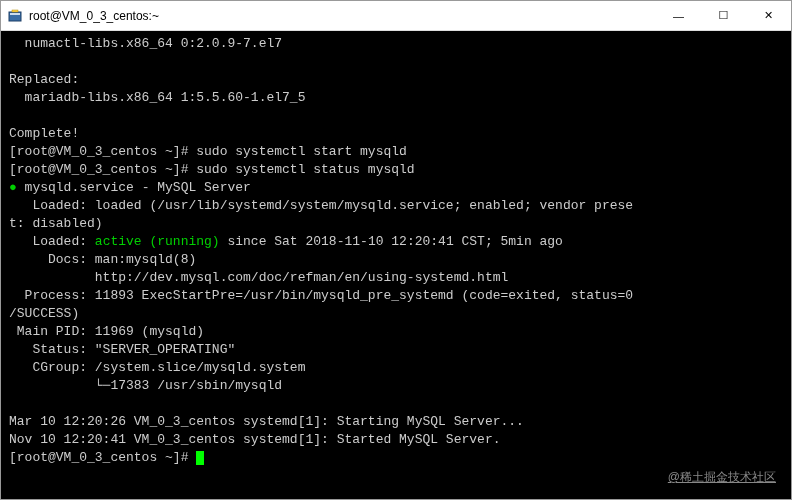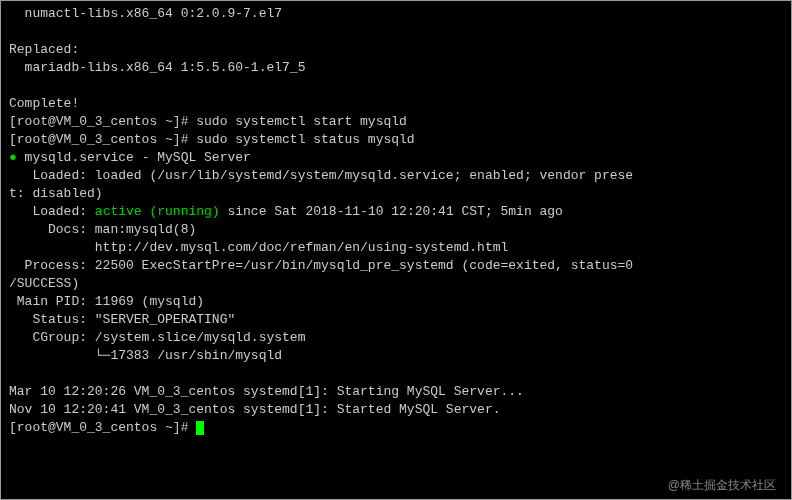--- a/index.html
+++ b/index.html
@@ -6,41 +6,56 @@
 body { width: 792px; height: 500px; font-family: "Segoe UI", sans-serif; background: #fff; overflow: hidden; }
 .window { width: 792px; height: 500px; border: 1px solid #999; display: flex; flex-direction: column; }
 .titlebar { height: 30px; background: #fff; display: flex; align-items: center; border-bottom: 1px solid #ddd; }
 .titlebar .icon { width: 16px; height: 16px; margin: 0 6px; display: flex; align-items: center; justify-content: center; font-size: 12px; }
 .titlebar .title { flex: 1; font-size: 12px; color: #000; }
 .titlebar .controls { display: flex; }
 .titlebar .ctrl { width: 45px; height: 30px; display: flex; align-items: center; justify-content: center; font-size: 11px; color: #000; cursor: pointer; }
 .terminal { flex: 1; background: #000; color: #ccc; font-family: "Consolas", "Courier New", monospace; font-size: 13px; line-height: 18px; padding: 4px 8px; overflow: hidden; white-space: pre; }
 .g { color: #00d000; }
 .cursor { display: inline-block; width: 8px; height: 14px; background: #00ff00; vertical-align: middle; }
-.watermark { position: absolute; right: 16px; bottom: 6px; color: #888; font-size: 12px; font-family: sans-serif; }
+.watermark { position: absolute; right: 16px; bottom: 14px; color: #888; font-size: 12px; font-family: sans-serif; text-decoration: underline; }
 </style>
 </head>
 <body>
 
 <div class="window">
+  <div class="titlebar">
+    <div class="icon">
+      <svg width="14" height="14" viewBox="0 0 14 14">
+          <rect x="1" y="3" width="12" height="9" fill="#3a6ea5" stroke="#1c3e66" stroke-width="1"></rect>
+          <rect x="2" y="4" width="10" height="2" fill="#cde"></rect>
+          <rect x="4" y="1" width="6" height="2" fill="#ffd54a" stroke="#b58a00" stroke-width="0.5"></rect>
+        </svg>
+    </div>
+    <div class="title">root@VM_0_3_centos:~</div>
+    <div class="controls">
+      <div class="ctrl">—</div>
+      <div class="ctrl">☐</div>
+      <div class="ctrl close">✕</div>
+    </div>
+  </div>
   <div class="terminal"><span>  numactl-libs.x86_64 0:2.0.9-7.el7</span>
 <span></span>
 <span>Replaced:</span>
 <span>  mariadb-libs.x86_64 1:5.5.60-1.el7_5</span>
 <span></span>
 <span>Complete!</span>
 <span>[root@VM_0_3_centos ~]# </span><span>sudo systemctl start mysqld</span>
 <span>[root@VM_0_3_centos ~]# </span><span>sudo systemctl status mysqld</span>
 <span class="g">●</span><span> mysqld.service - MySQL Server</span>
 <span>   Loaded: loaded (/usr/lib/systemd/system/mysqld.service; enabled; vendor prese</span>
 <span>t: disabled)</span>
 <span>   Loaded: </span><span class="g">active (running)</span><span> since Sat 2018-11-10 12:20:41 CST; 5min ago</span>
 <span>     Docs: man:mysqld(8)</span>
 <span>           http://dev.mysql.com/doc/refman/en/using-systemd.html</span>
-<span>  Process: 22500 ExecStartPre=/usr/bin/mysqld_pre_systemd (code=exited, status=0</span>
+<span>  Process: 11893 ExecStartPre=/usr/bin/mysqld_pre_systemd (code=exited, status=0</span>
 <span>/SUCCESS)</span>
 <span> Main PID: 11969 (mysqld)</span>
 <span>   Status: "SERVER_OPERATING"</span>
 <span>   CGroup: /system.slice/mysqld.system</span>
 <span>           └─17383 /usr/sbin/mysqld</span>
 <span></span>
 <span>Mar 10 12:20:26 VM_0_3_centos systemd[1]: Starting MySQL Server...</span>
 <span>Nov 10 12:20:41 VM_0_3_centos systemd[1]: Started MySQL Server.</span>
 <span>[root@VM_0_3_centos ~]# </span><span class="cursor"></span></div>
 </div>

